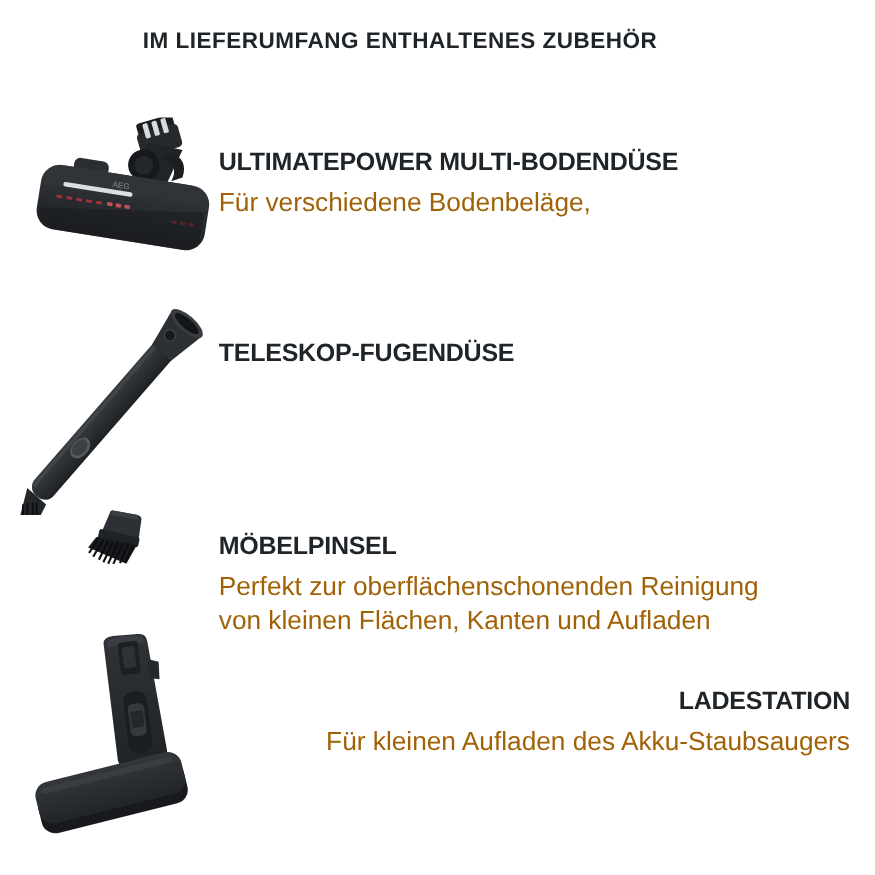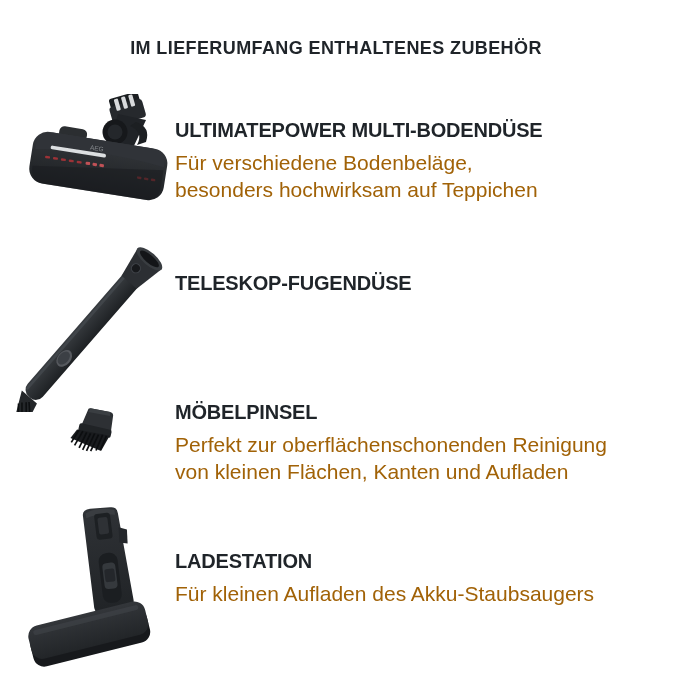--- a/index.html
+++ b/index.html
@@ -13,21 +13,21 @@
   .page { position: absolute; inset: 0; }
 
   .section-title {
     position: absolute;
     top: 22px; left: 0; width: 640px;
     text-align: center;
     font-size: 18px;
     font-weight: bold;
     letter-spacing: 0.4px;
     color: #1f2429;
-    margin: 16px;
+    margin: 0;
   }
 
   .item-text { position: absolute; left: 175px; width: 505px; }
   .item-text h2 {
     margin: 0 0 4px 0;
     font-size: 20px;
     line-height: 30px;
     font-weight: bold;
     letter-spacing: -0.2px;
     color: #1f2429;
@@ -45,22 +45,22 @@
   figure { margin: 0; padding: 0; position: absolute; }
   figure svg { display: block; width: 100%; height: 100%; }
 
   .fig-1 { left: 24px;  top: 94px;  width: 148px; height: 118px; }
   .fig-2 { left: 14px;  top: 242px; width: 150px; height: 170px; }
   .fig-3 { left: 64px;  top: 404px; width: 58px;  height: 56px; }
   .fig-4 { left: 28px;  top: 505px; width: 136px; height: 166px; }
 
   .txt-1 { top: 115px; }
   .txt-2 { top: 268px; }
-  .txt-3 { top: 397px; }
-  .txt-4 { top: 546px; }
+  .txt-3 { top: 422px; }
+  .txt-4 { top: 546px; text-align: right; }
 </style>
 </head>
 <body>
 
 <div class="page">
 
   <h1 class="section-title">IM LIEFERUMFANG ENTHALTENES ZUBEHÖR</h1>
 
   <figure class="fig-1">
     <svg viewBox="0 0 148 118">
@@ -108,21 +108,20 @@
           <rect x="128" y="76" width="4.5" height="2.4" rx="1"></rect>
         </g>
         <path d="M9 82 Q74 74 139 66 L139 83 Q139 98 124 98 L24 98 Q9 98 9 83 Z" fill="#1a1c1f" opacity="0.55"></path>
       </g>
     </svg>
   </figure>
   <div class="item-text txt-1">
     <h2>ULTIMATEPOWER MULTI-BODENDÜSE</h2>
     <p>
       <span>Für verschiedene Bodenbeläge,</span>
-      <span>besonders hochwirksam auf Teppichen</span>
     </p>
   </div>
 
   <figure class="fig-2">
     <svg viewBox="0 0 150 170">
       <defs>
         <linearGradient id="g2a" gradientUnits="userSpaceOnUse" x1="0" y1="-10" x2="0" y2="10">
           <stop offset="0" stop-color="#383c40"></stop>
             <stop offset="1" stop-color="#1e2124"></stop>
         </linearGradient>

